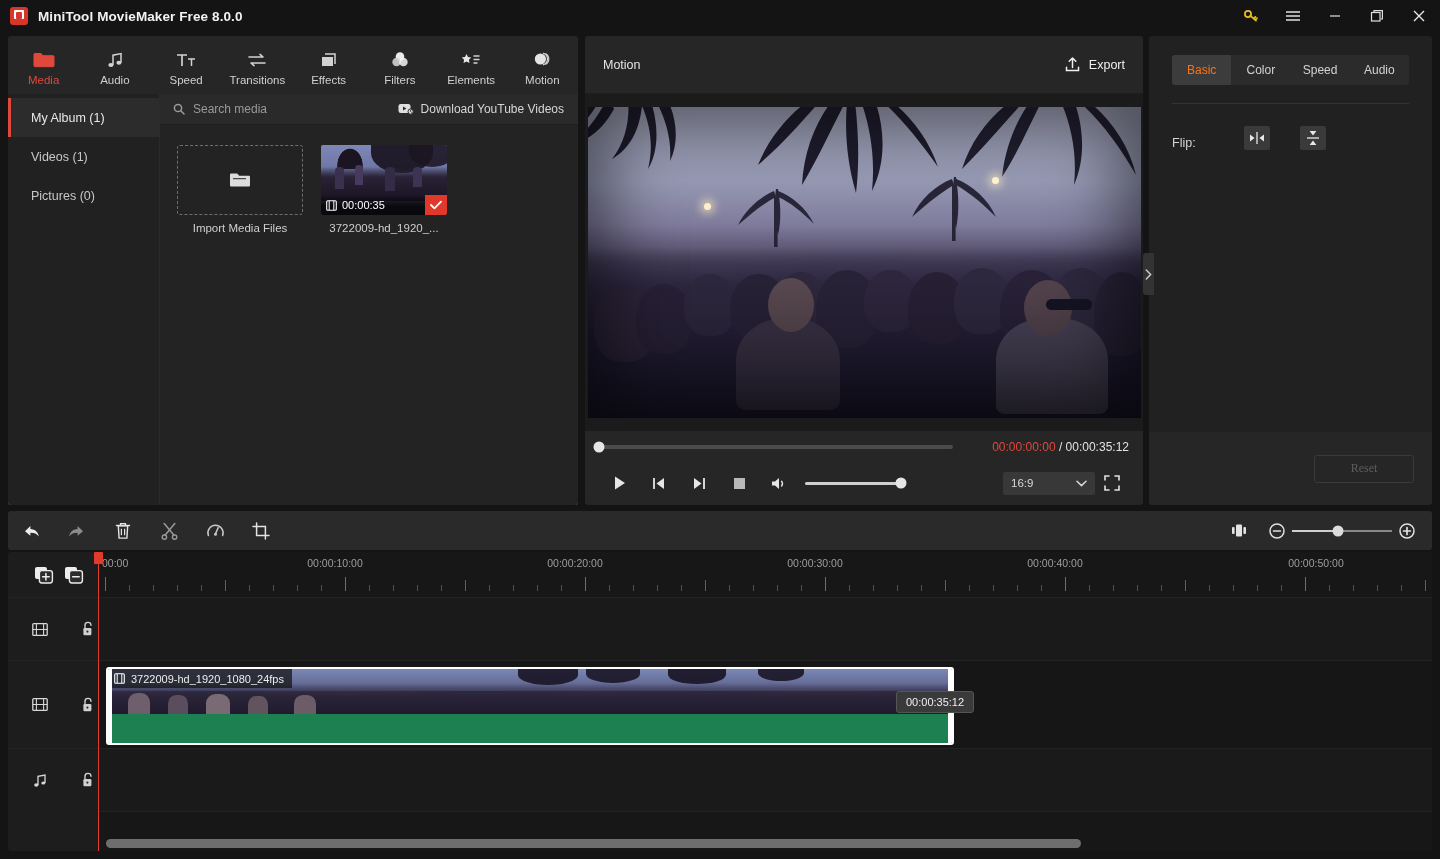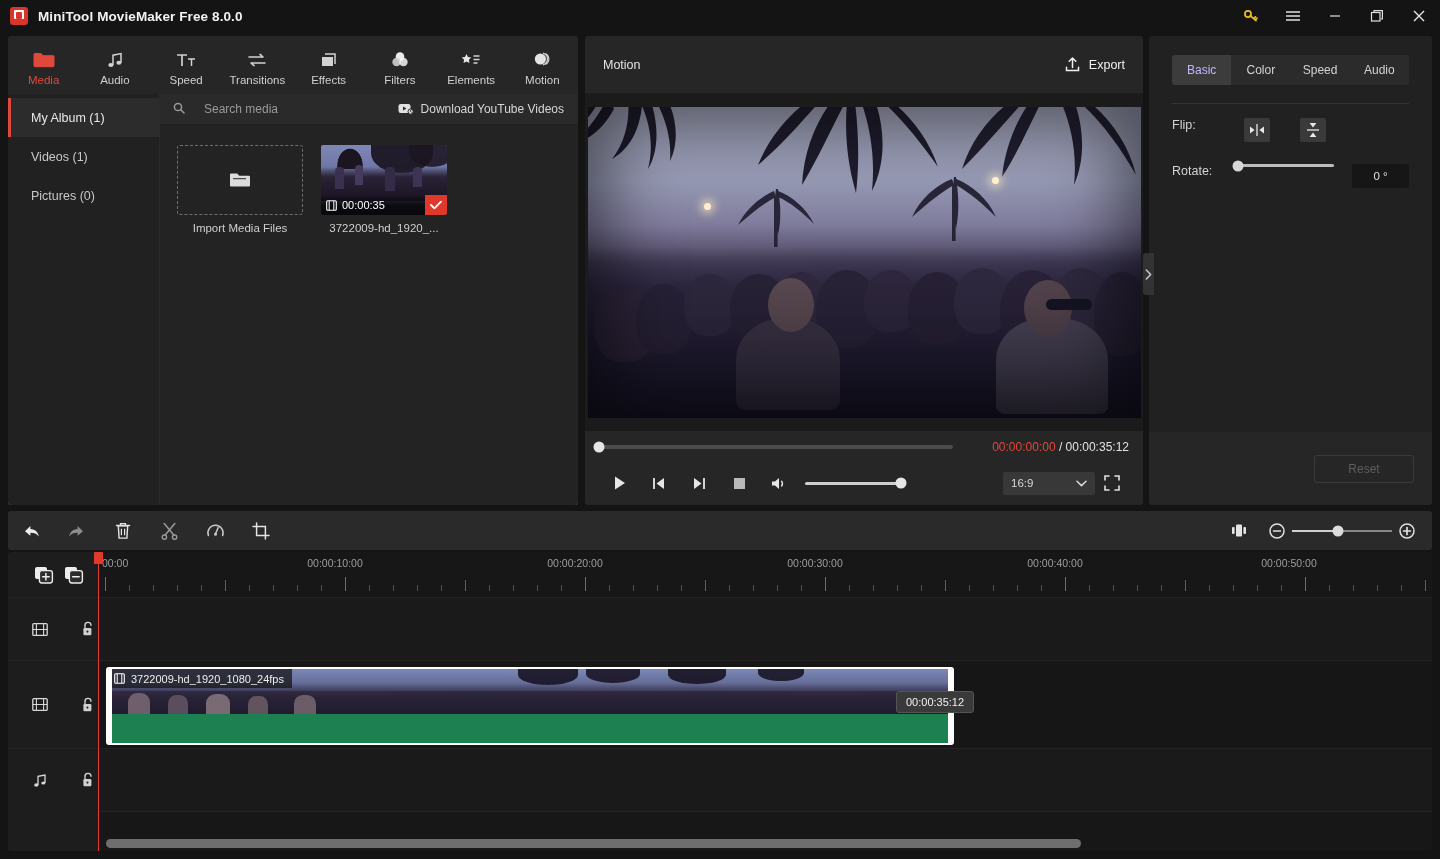--- a/index.html
+++ b/index.html
@@ -66,21 +66,21 @@
   .album-item.active::before {
     content: ""; position: absolute; left: 0; top: 0; width: 3px; height: 100%;
     background: #e0483c;
   }
 
   .mediapane { flex: 1; background: #232323; display: flex; flex-direction: column; }
   .mediabar {
     height: 31px; display: flex; align-items: center; background: #2a2a2a;
     border-bottom: 1px solid #1f1f1f;
   }
-  .searchbox { display: flex; align-items: flex-start; gap: 19px; margin-left: 13px; flex: 1; }
+  .searchbox { display: flex; align-items: center; gap: 8px; margin-left: 13px; flex: 1; }
   .searchbox .ph { font-size: 12px; color: #9a9a9a; }
   .yt-dl { display: flex; align-items: center; gap: 7px; margin-right: 14px; font-size: 12px; color: #d6d6d6; }
 
   .mediagrid { padding: 20px 0 0 16px; display: flex; gap: 16px; align-items: flex-start; }
   .media-cell { width: 128px; display: flex; flex-direction: column; align-items: center; gap: 7px; }
   .import-box {
     width: 126px; height: 70px; border: 1px dashed #6e6e6e; border-radius: 3px;
     display: flex; align-items: center; justify-content: center;
   }
   .media-label { font-size: 11.5px; color: #cfcfcf; max-width: 128px;
@@ -164,40 +164,40 @@
     height: 58px; display: flex; align-items: center; padding-left: 18px;
     background: #2b2b2b; font-size: 12.5px; color: #e4e4e4;
     border-top-left-radius: 3px; border-top-right-radius: 3px;
   }
   .prop-body { flex: 1; padding: 19px 23px 0 23px; }
   .segtabs { display: flex; background: #2b2b2b; border-radius: 3px; height: 30px; overflow: hidden; }
   .segtab {
     flex: 1; display: flex; align-items: center; justify-content: center;
     font-size: 12px; color: #d2d2d2;
   }
-  .segtab.active { background: #3c3c3c; color: #c4b5fd; }
+  .segtab.active { background: #3c3c3c; color: #f97316; }
   .prop-div { height: 1px; background: #343434; margin: 18px 0 0 0; }
-  .prow { display: flex; align-items: flex-start; height: 32px; margin-top: 14px; }
+  .prow { display: flex; align-items: flex-end; height: 32px; margin-top: 14px; }
   .prow .plabel { width: 72px; font-size: 12.5px; color: #d4d4d4; }
   .flipbtn {
     width: 26px; height: 24px; background: #3a3a3a; border-radius: 2px;
     display: flex; align-items: center; justify-content: center; margin-right: 30px;
   }
   .slider { width: 110px; height: 3px; background: #bdbdbd; border-radius: 2px; position: relative; margin-right: 18px; }
   .slider .knob { position: absolute; top: 50%; transform: translate(-50%,-50%);
     width: 11px; height: 11px; border-radius: 50%; background: #d8d8d8; }
   .numbox {
     width: 64px; height: 24px; background: #161616; border-radius: 2px;
     display: flex; align-items: center; justify-content: center;
     font-size: 11.5px; color: #e2e2e2;
   }
   .prop-foot {
     height: 73px; background: #262626; display: flex; align-items: center;
     justify-content: flex-end; padding-right: 18px;
-    border-bottom-left-radius: 3px; border-bottom-right-radius: 3px;
+    border-bottom-left-radius: 3px; border-bottom-right-radius: 3px; font-family: Liberation Serif, serif;
   }
   .reset-btn {
     width: 100px; height: 28px; border: 1px solid #3a3a3a; border-radius: 3px;
     display: flex; align-items: center; justify-content: center;
     font-size: 12px; color: #5e5e5e;
   }
   .collapse-tab {
     position: absolute; left: 1143px; top: 253px; width: 11px; height: 42px;
     background: #333; border-radius: 3px 0 0 3px;
     display: flex; align-items: center; justify-content: center; color: #c9c9c9;
@@ -662,27 +662,20 @@
         </div>
         <div class="flipbtn" style="margin-right:0">
           <svg width="14" height="18" viewBox="0 0 14 18">
               <path d="M1 9h12" stroke="#e8e8e8" stroke-width="1.3"></path>
               <path d="M3.6 2 7 6.6 10.4 2z" fill="#e8e8e8"></path>
               <path d="M3.6 16 7 11.4 10.4 16z" fill="#e8e8e8"></path>
             </svg>
         </div>
       </div>
 
-      <div class="prow">
-        <div class="plabel">Rotate:</div>
-        <div class="slider">
-          <div class="knob" style="left:2%"></div>
-        </div>
-        <div class="numbox">0 °</div>
-      </div>
 
     </div>
     <div class="prop-foot">
       <div class="reset-btn">Reset</div>
     </div>
   </div>
   <div class="collapse-tab">
     <svg width="7" height="11" viewBox="0 0 7 11">
         <path d="M1.3 1 5.6 5.5 1.3 10" fill="none" stroke="#c9c9c9" stroke-width="1.5" stroke-linecap="round"></path>
       </svg>
@@ -756,21 +749,21 @@
   </div>
 
   <div class="timeline">
 
     <div class="ruler">
       <div class="rlabel first" style="left:4px">00:00</div>
       <div class="rlabel" style="left:237px">00:00:10:00</div>
       <div class="rlabel" style="left:477px">00:00:20:00</div>
       <div class="rlabel" style="left:717px">00:00:30:00</div>
       <div class="rlabel" style="left:957px">00:00:40:00</div>
-      <div class="rlabel" style="left:1191px">00:00:50:00</div>
+      <div class="rlabel" style="left:1218px">00:00:50:00</div>
       <div id="ticks">
           <div class="rtick" style="left: 7px; height: 14px; background: rgb(109, 109, 109);"></div>
           <div class="rtick" style="left: 31px; height: 6px; background: rgb(78, 78, 78);"></div>
           <div class="rtick" style="left: 55px; height: 6px; background: rgb(78, 78, 78);"></div>
           <div class="rtick" style="left: 79px; height: 6px; background: rgb(78, 78, 78);"></div>
           <div class="rtick" style="left: 103px; height: 6px; background: rgb(78, 78, 78);"></div>
           <div class="rtick" style="left: 127px; height: 11px; background: rgb(95, 95, 95);"></div>
           <div class="rtick" style="left: 151px; height: 6px; background: rgb(78, 78, 78);"></div>
           <div class="rtick" style="left: 175px; height: 6px; background: rgb(78, 78, 78);"></div>
           <div class="rtick" style="left: 199px; height: 6px; background: rgb(78, 78, 78);"></div>

